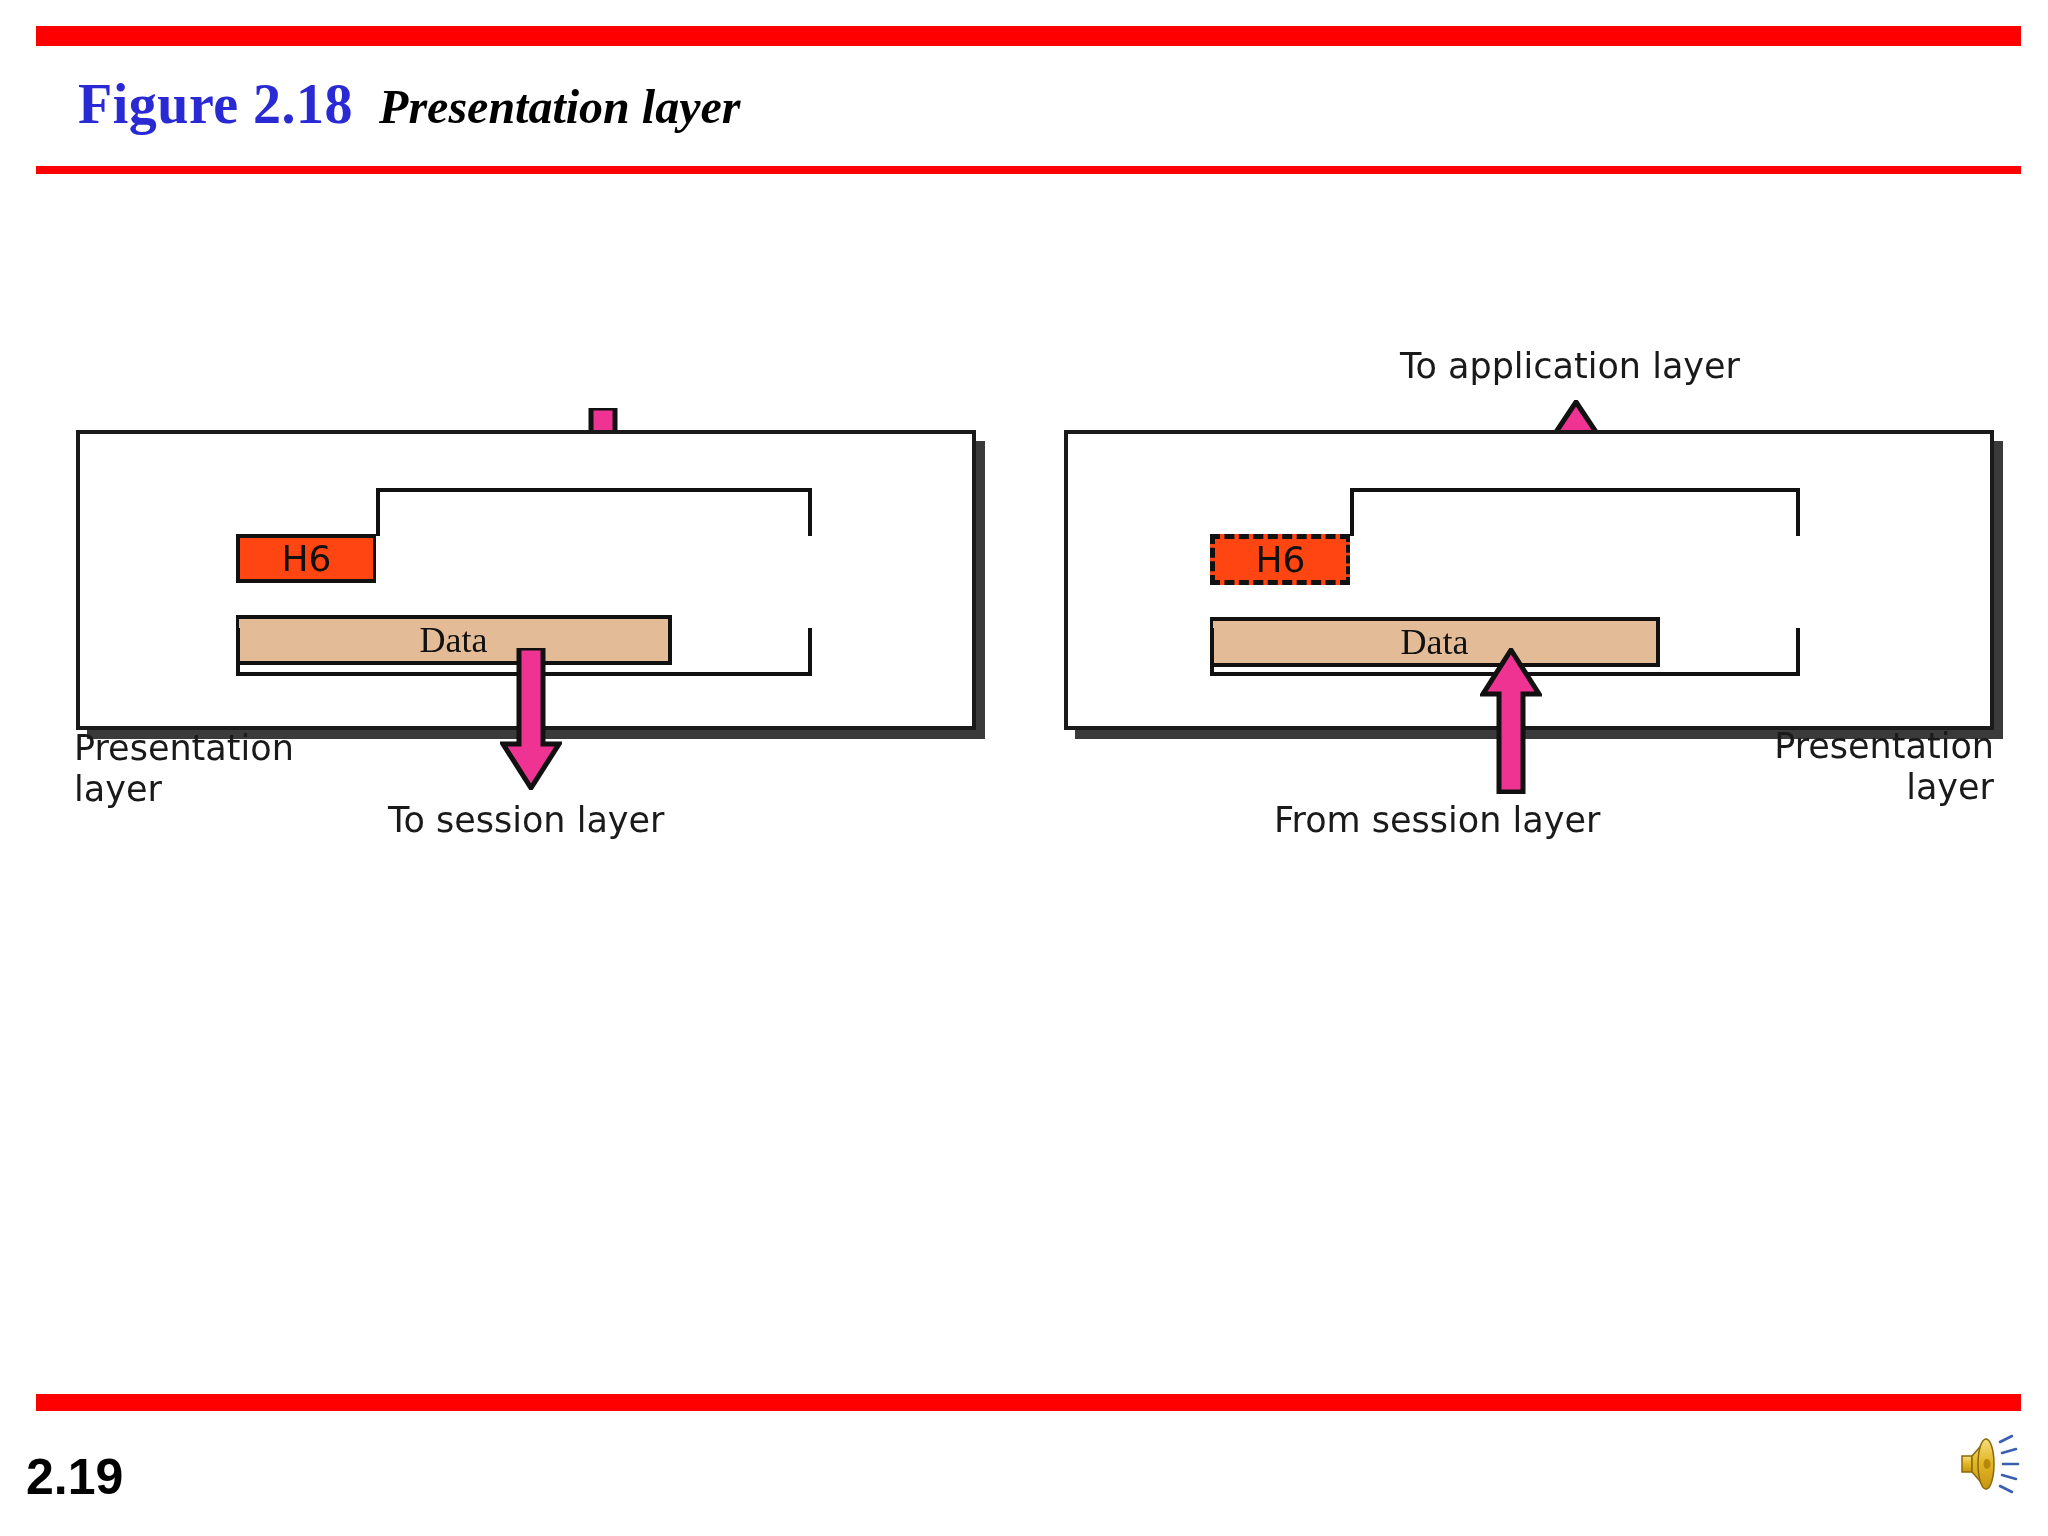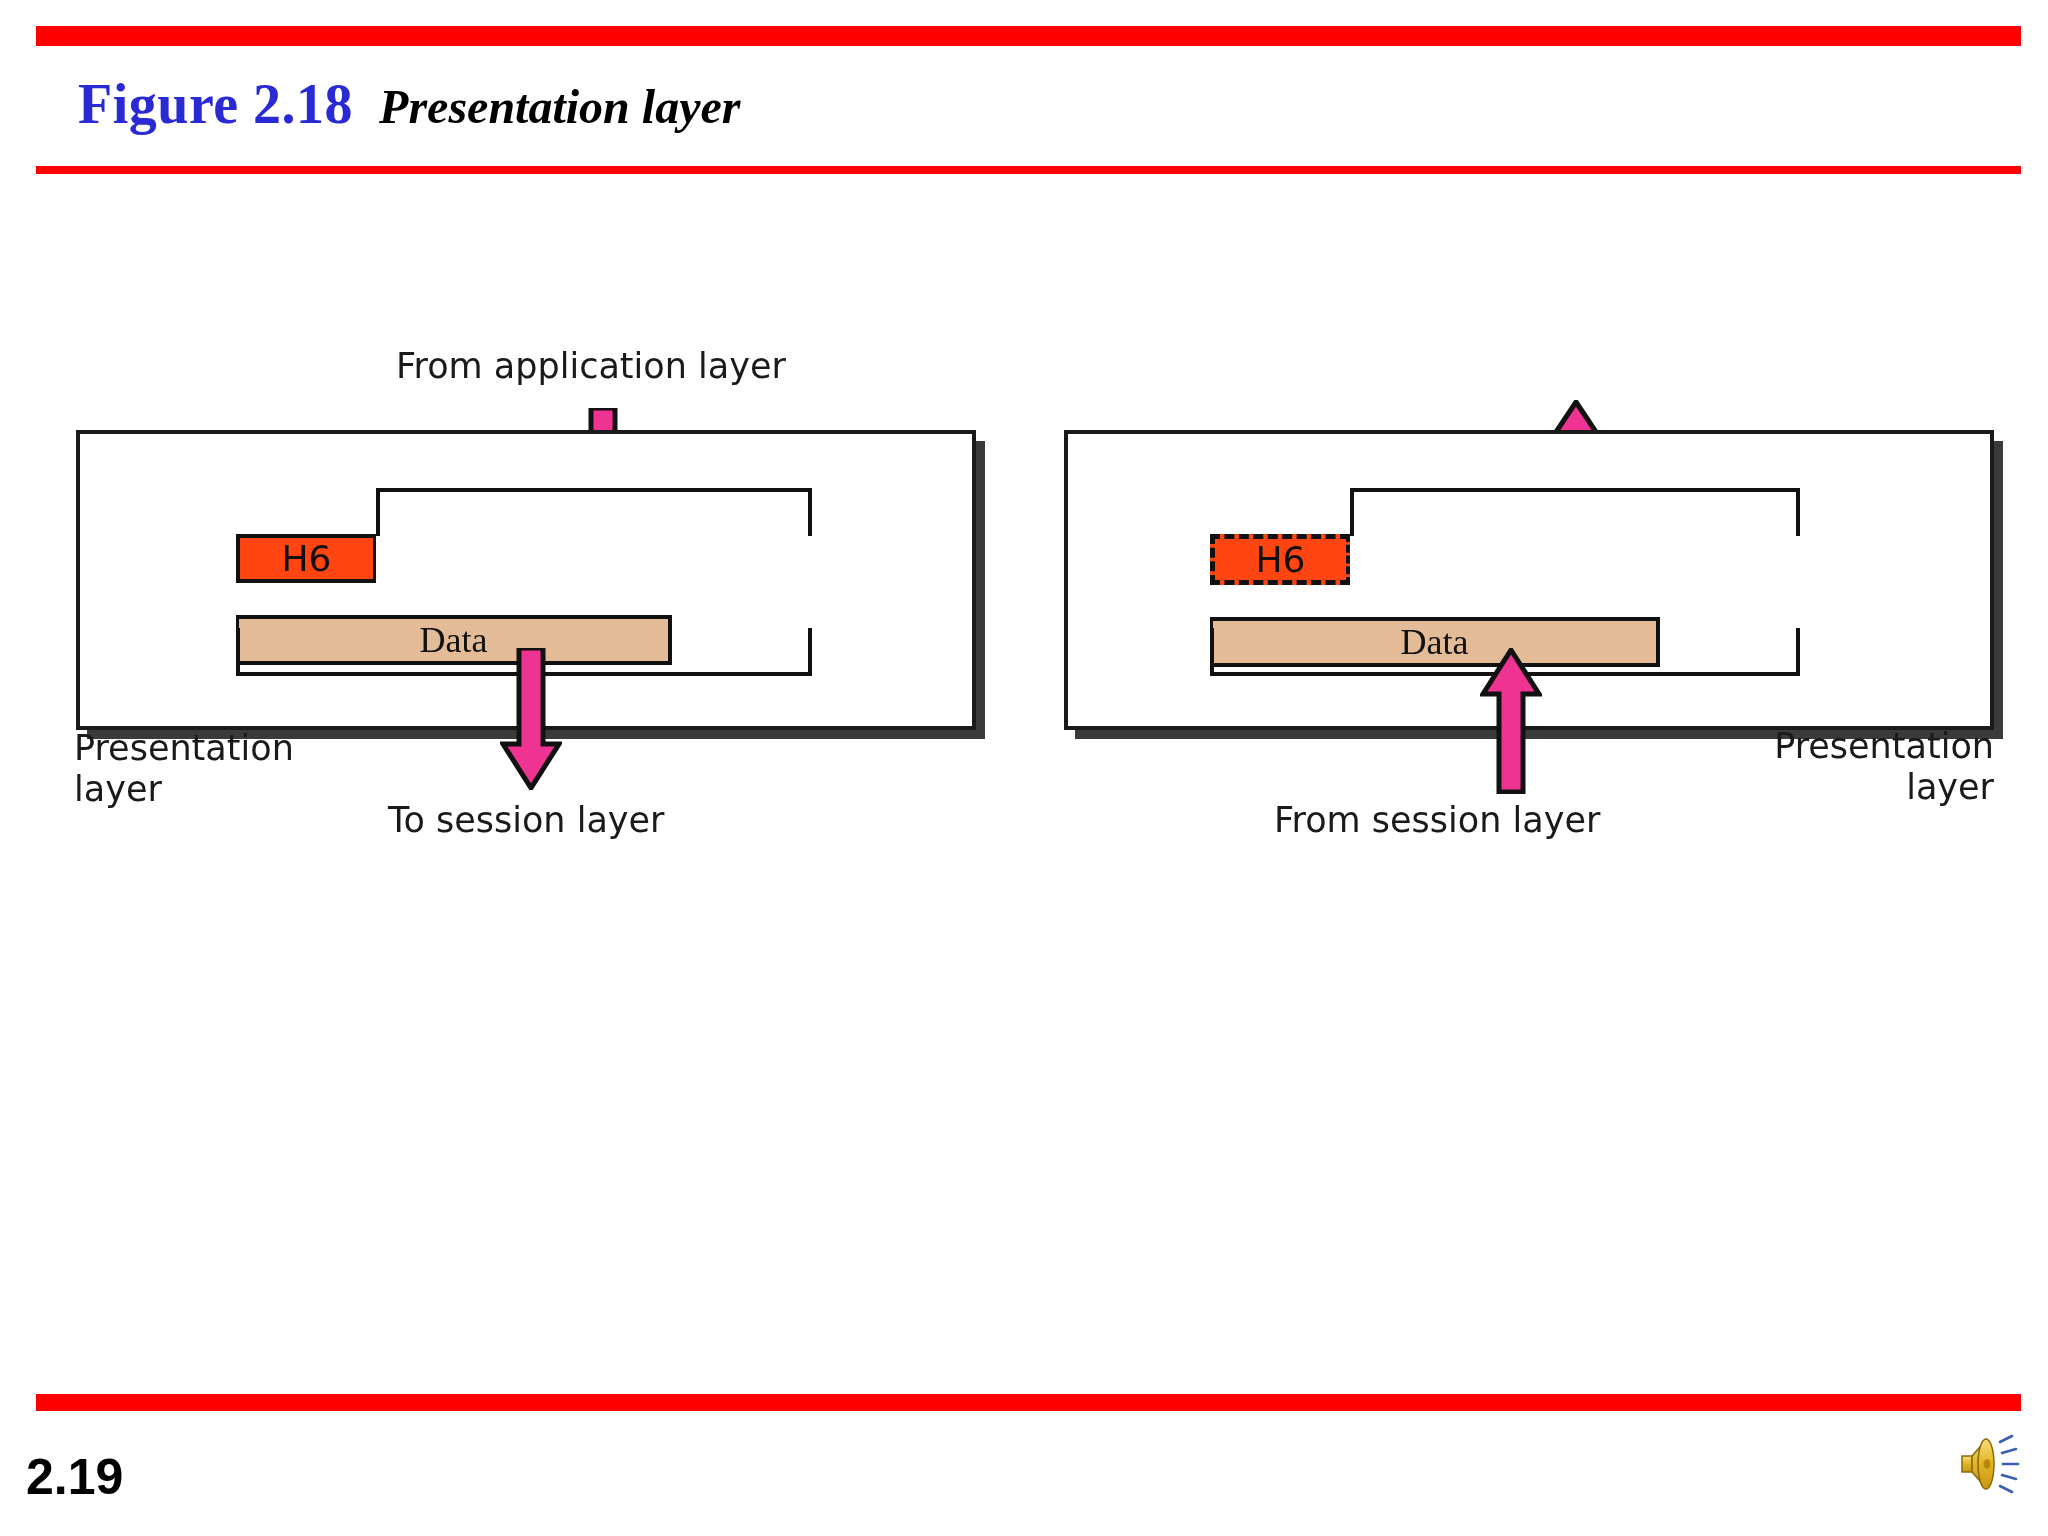--- a/index.html
+++ b/index.html
@@ -185,21 +185,20 @@
     <line x1="48" y1="14" x2="60" y2="8"></line>
     <line x1="50" y1="25" x2="64" y2="21"></line>
     <line x1="51" y1="36" x2="66" y2="36"></line>
     <line x1="50" y1="47" x2="64" y2="51"></line>
     <line x1="48" y1="58" x2="60" y2="64"></line>
   </g>
 </svg>
 
 <div id="diagram">
 
-  <div class="caption" style="left:396px; top:46px;">From application layer</div>
 
   <svg class="arrow" style="left:572px; top:108px; width:62px; height:106px;" viewBox="0 0 62 106">
     <path d="M19 0 L43 0 L43 62 L59 62 L31 104 L3 62 L19 62 Z" fill="#EE3392" stroke="#111111" stroke-width="5" stroke-linejoin="miter"></path>
   </svg>
 
   <div class="panel" style="left:76px; top:130px; width:900px; height:300px;"></div>
 
   <div class="bracket-down" style="left:376px; top:188px; width:436px; height:48px;"></div>
 
   <div class="packet" style="left:236px; top:234px; width:576px; height:94px;">
@@ -213,20 +212,21 @@
     <path d="M19 0 L43 0 L43 96 L59 96 L31 140 L3 96 L19 96 Z" fill="#EE3392" stroke="#111111" stroke-width="5" stroke-linejoin="miter"></path>
   </svg>
 
   <div class="caption" style="left:74px; top:428px;">
     <div>Presentation</div>
     <div>layer</div>
   </div>
 
   <div class="caption" style="left:388px; top:500px;">To session layer</div>
 
+  <div class="caption" style="left:1400px; top:46px;">To application layer</div>
 
   <svg class="arrow" style="left:1545px; top:100px; width:62px; height:114px;" viewBox="0 0 62 114">
     <path d="M31 2 L59 44 L43 44 L43 112 L19 112 L19 44 L3 44 Z" fill="#EE3392" stroke="#111111" stroke-width="5" stroke-linejoin="miter"></path>
   </svg>
 
   <div class="panel" style="left:1064px; top:130px; width:930px; height:300px;"></div>
 
   <div class="bracket-down" style="left:1350px; top:188px; width:450px; height:48px;"></div>
 
   <div class="packet" style="left:1210px; top:234px; width:590px; height:94px;">

